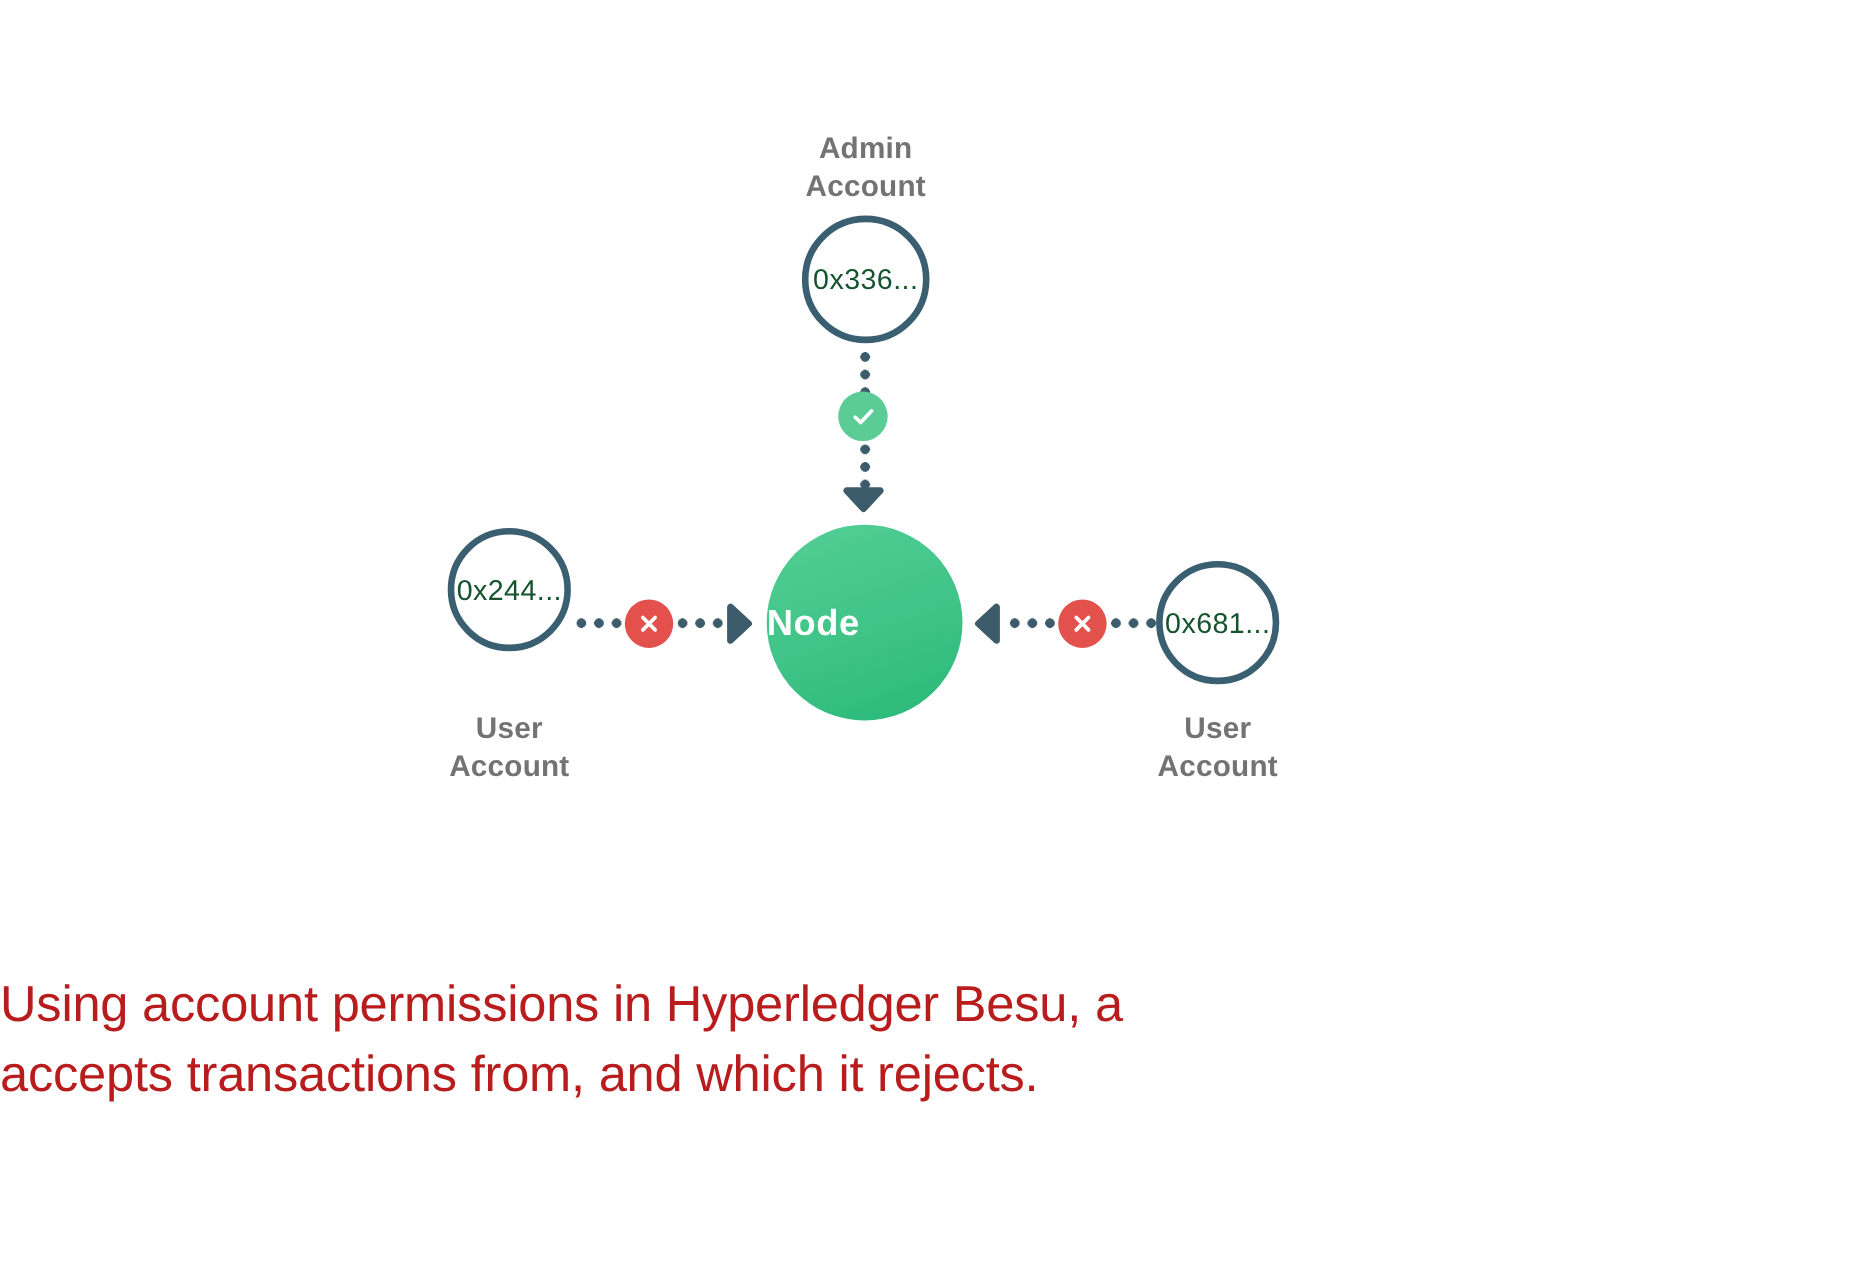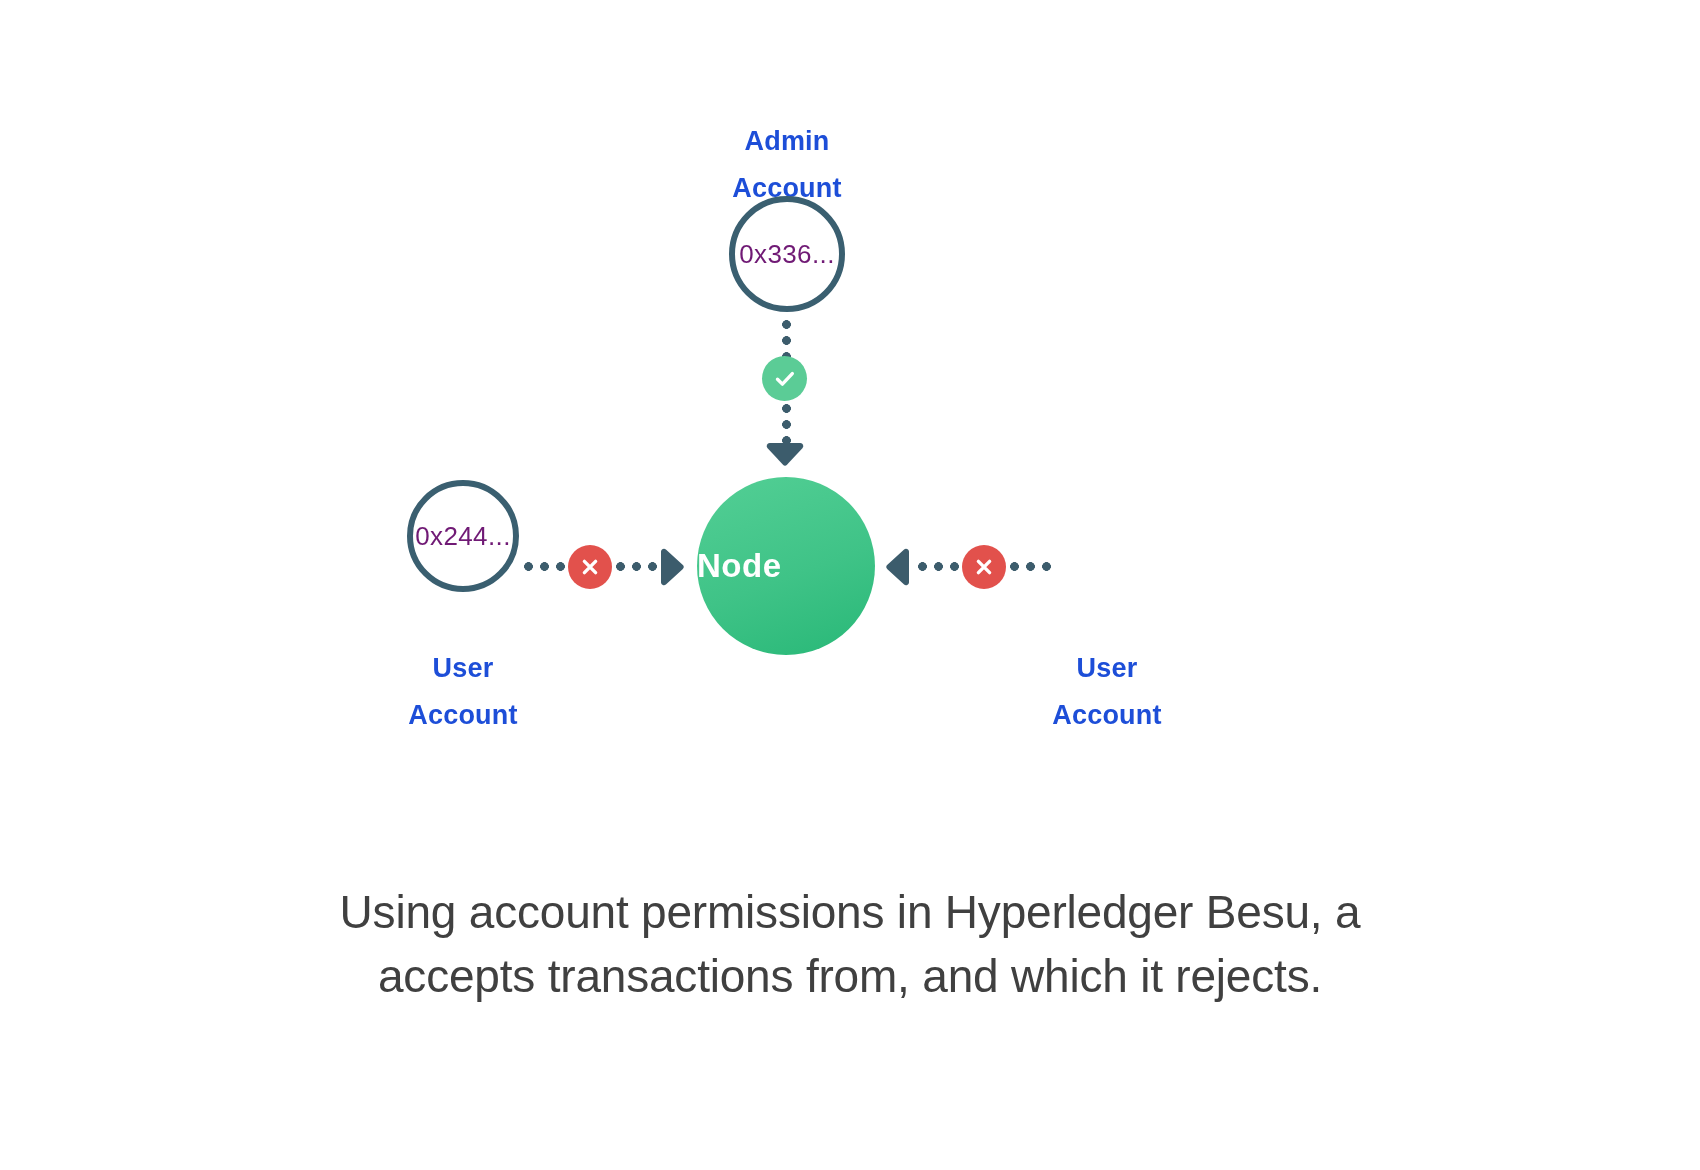--- a/index.html
+++ b/index.html
@@ -28,42 +28,42 @@
     left: 0;
     top: 0;
     width: 1700px;
     height: 800px;
   }
 
   .node-label {
     position: absolute;
     text-align: center;
     font-weight: bold;
-    color: #1d4ed8;
+    color: #737373;
     font-size: 27px;
-    line-height: 47px;
+    line-height: 34px;
     letter-spacing: 0.2px;
     white-space: pre-line;
     font-family: "Liberation Sans", sans-serif;
   }
 
   
   .account-circle {
     position: absolute;
     border-radius: 50%;
     background: #ffffff;
     box-sizing: border-box;
     border: 6px solid #3a5f70;
     display: flex;
     align-items: center;
     justify-content: center;
   }
   .account-addr {
     font-size: 26px;
-    color: #701a75;
+    color: #14532d;
     font-family: "Liberation Sans", sans-serif;
     letter-spacing: 0.4px;
     white-space: nowrap;
   }
 
   
   #node-circle {
     position: absolute;
     border-radius: 50%;
     display: flex;
@@ -111,22 +111,21 @@
     position: absolute;
   }
   .arrow svg { display: block; }
 
   
   #caption {
     position: absolute;
     left: 0;
     top: 880px;
     width: 1700px;
-    text-align: center;
-    color: #404040;
+    color: #b91c1c;
     font-size: 46px;
     line-height: 64px;
     font-family: "Liberation Sans", sans-serif;
     letter-spacing: -0.2px;
   }
   #caption .cap-line { display: block; }
 </style>
 </head>
 <body>
 
@@ -177,20 +176,23 @@
     </div>
 
     <div class="dots-h" style="left:616px; top:562px; width:46px;"></div>
 
     <div class="arrow" style="left:658px; top:548px;">
       <svg width="28" height="38" viewBox="0 0 28 38">
         <path d="M3 3.6 L3 34.4 A3 3 0 0 0 7.9 36.6 L24.6 21.2 A3 3 0 0 0 24.6 16.8 L7.9 1.4 A3 3 0 0 0 3 3.6 Z" fill="#3c5c6c"></path>
       </svg>
     </div>
 
+    <div class="account-circle" style="left:1051px; top:510px; width:112px; height:112px;">
+      <span class="account-addr">0x681...</span>
+    </div>
 
     <div class="node-label" style="left:957px; top:645px; width:300px;">User
 Account</div>
 
     <div class="arrow" style="left:884px; top:548px;">
       <svg width="28" height="38" viewBox="0 0 28 38">
         <path d="M25 3.6 L25 34.4 A3 3 0 0 1 20.1 36.6 L3.4 21.2 A3 3 0 0 1 3.4 16.8 L20.1 1.4 A3 3 0 0 1 25 3.6 Z" fill="#3c5c6c"></path>
       </svg>
     </div>
 

